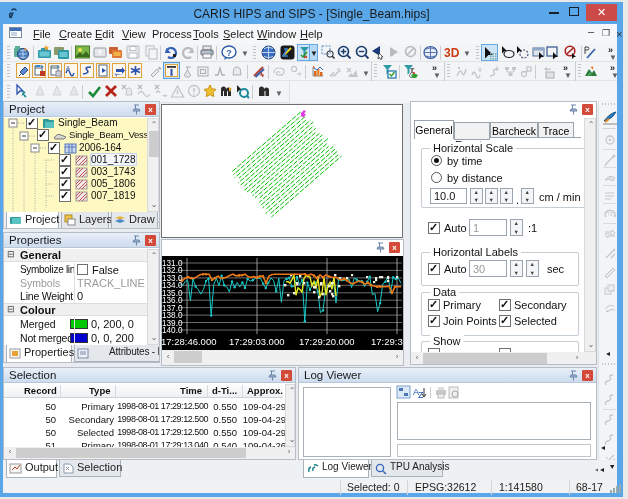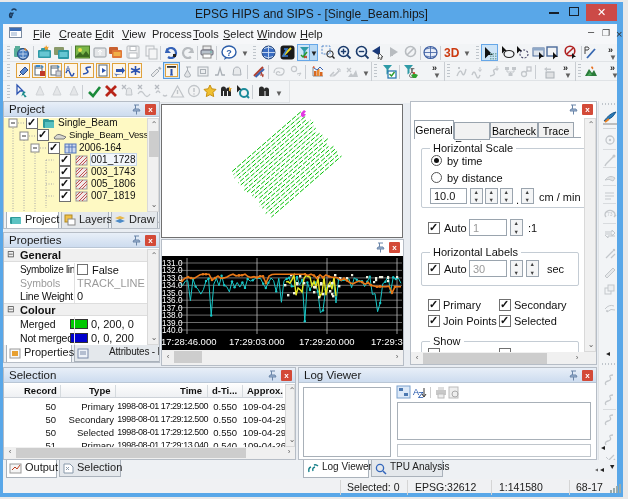--- a/index.html
+++ b/index.html
@@ -42,21 +42,21 @@
 .spin:before{content:"▲";position:absolute;top:0;left:2.5px;font-size:5.5px;color:#404040}
 .spin:after{content:"▼";position:absolute;bottom:0;left:2.5px;font-size:5.5px;color:#404040}
 svg{position:absolute;overflow:visible}
 .or{stroke:#e87818;stroke-width:1.6;fill:none}.cy{stroke:#19c8c8;stroke-width:1;fill:none}.ye{stroke:#e8e820;stroke-width:1.4;fill:none}
 .sep{position:absolute;width:1px;background:#c9cdd2}
 .grip{position:absolute;width:3px;background:repeating-linear-gradient(#bfc5cb 0 1px,transparent 1px 3px)}
 .trow{position:absolute;width:279px;height:13px}.trow span{position:absolute;text-align:right;white-space:nowrap}.trow .tm{letter-spacing:-0.45px;font-size:9px}
 </style></head><body>
 
 <div class="abs titlebar"></div>
-<div class="abs ttext">EPSG HIPS and SIPS - [Single_Beam.hips]</div>
+<div class="abs ttext">CARIS HIPS and SIPS - [Single_Beam.hips]</div>
 <svg class="abs" style="left:7px;top:6px" width="13" height="13" viewBox="0 0 13 13">
     <path d="M3 11 Q2 8 4 7 M5 9.5 Q4.5 8 6 7.2 M5 4 Q7 2 9 4" stroke="#1b3a5c" stroke-width="1.6" fill="none" stroke-linecap="round"></path>
     <circle cx="4" cy="11" r="1.2" fill="#1b3a5c"></circle>
   </svg>
 <div class="abs" style="left:549px;top:12px;width:10px;height:2px;background:#17202b"></div>
 <div class="abs" style="left:569px;top:7px;width:10px;height:9px;border:1.5px solid #17202b;background:#59a7e8"></div>
 <div class="abs closebtn">✕</div>
 <div class="abs borderL"></div>
 <div class="abs borderR"></div>
 <div class="abs borderB"></div>
@@ -715,20 +715,23 @@
   <div class="gb" style="left:10px;top:134px;width:158px;height:34px">
         <b>Horizontal Labels</b>
       </div>
   <div class="cb" style="left:17px;top:145px"></div>
       <div class="lbl" style="left:33px;top:145px">Auto</div>
   <div class="inp inpd" style="left:58px;top:142px;width:38px;height:17px;line-height:16px">30</div>
   <div class="spin" style="left:99px;top:142px;height:17px"></div>
   <div class="spin" style="left:115px;top:142px;height:17px"></div>
   <div class="lbl" style="left:136px;top:145px">sec</div>
 
+  <div class="gb" style="left:10px;top:174px;width:158px;height:44px">
+        <b>Data</b>
+      </div>
   <div class="cb" style="left:17px;top:181px"></div>
       <div class="lbl" style="left:32px;top:181px">Primary</div>
   <div class="cb" style="left:88px;top:181px"></div>
       <div class="lbl" style="left:103px;top:181px">Secondary</div>
   <div class="cb" style="left:17px;top:197px"></div>
       <div class="lbl" style="left:32px;top:197px">Join Points</div>
   <div class="cb" style="left:88px;top:197px"></div>
       <div class="lbl" style="left:103px;top:197px">Selected</div>
 
   <div class="gb" style="left:10px;top:223px;width:158px;height:26px">

